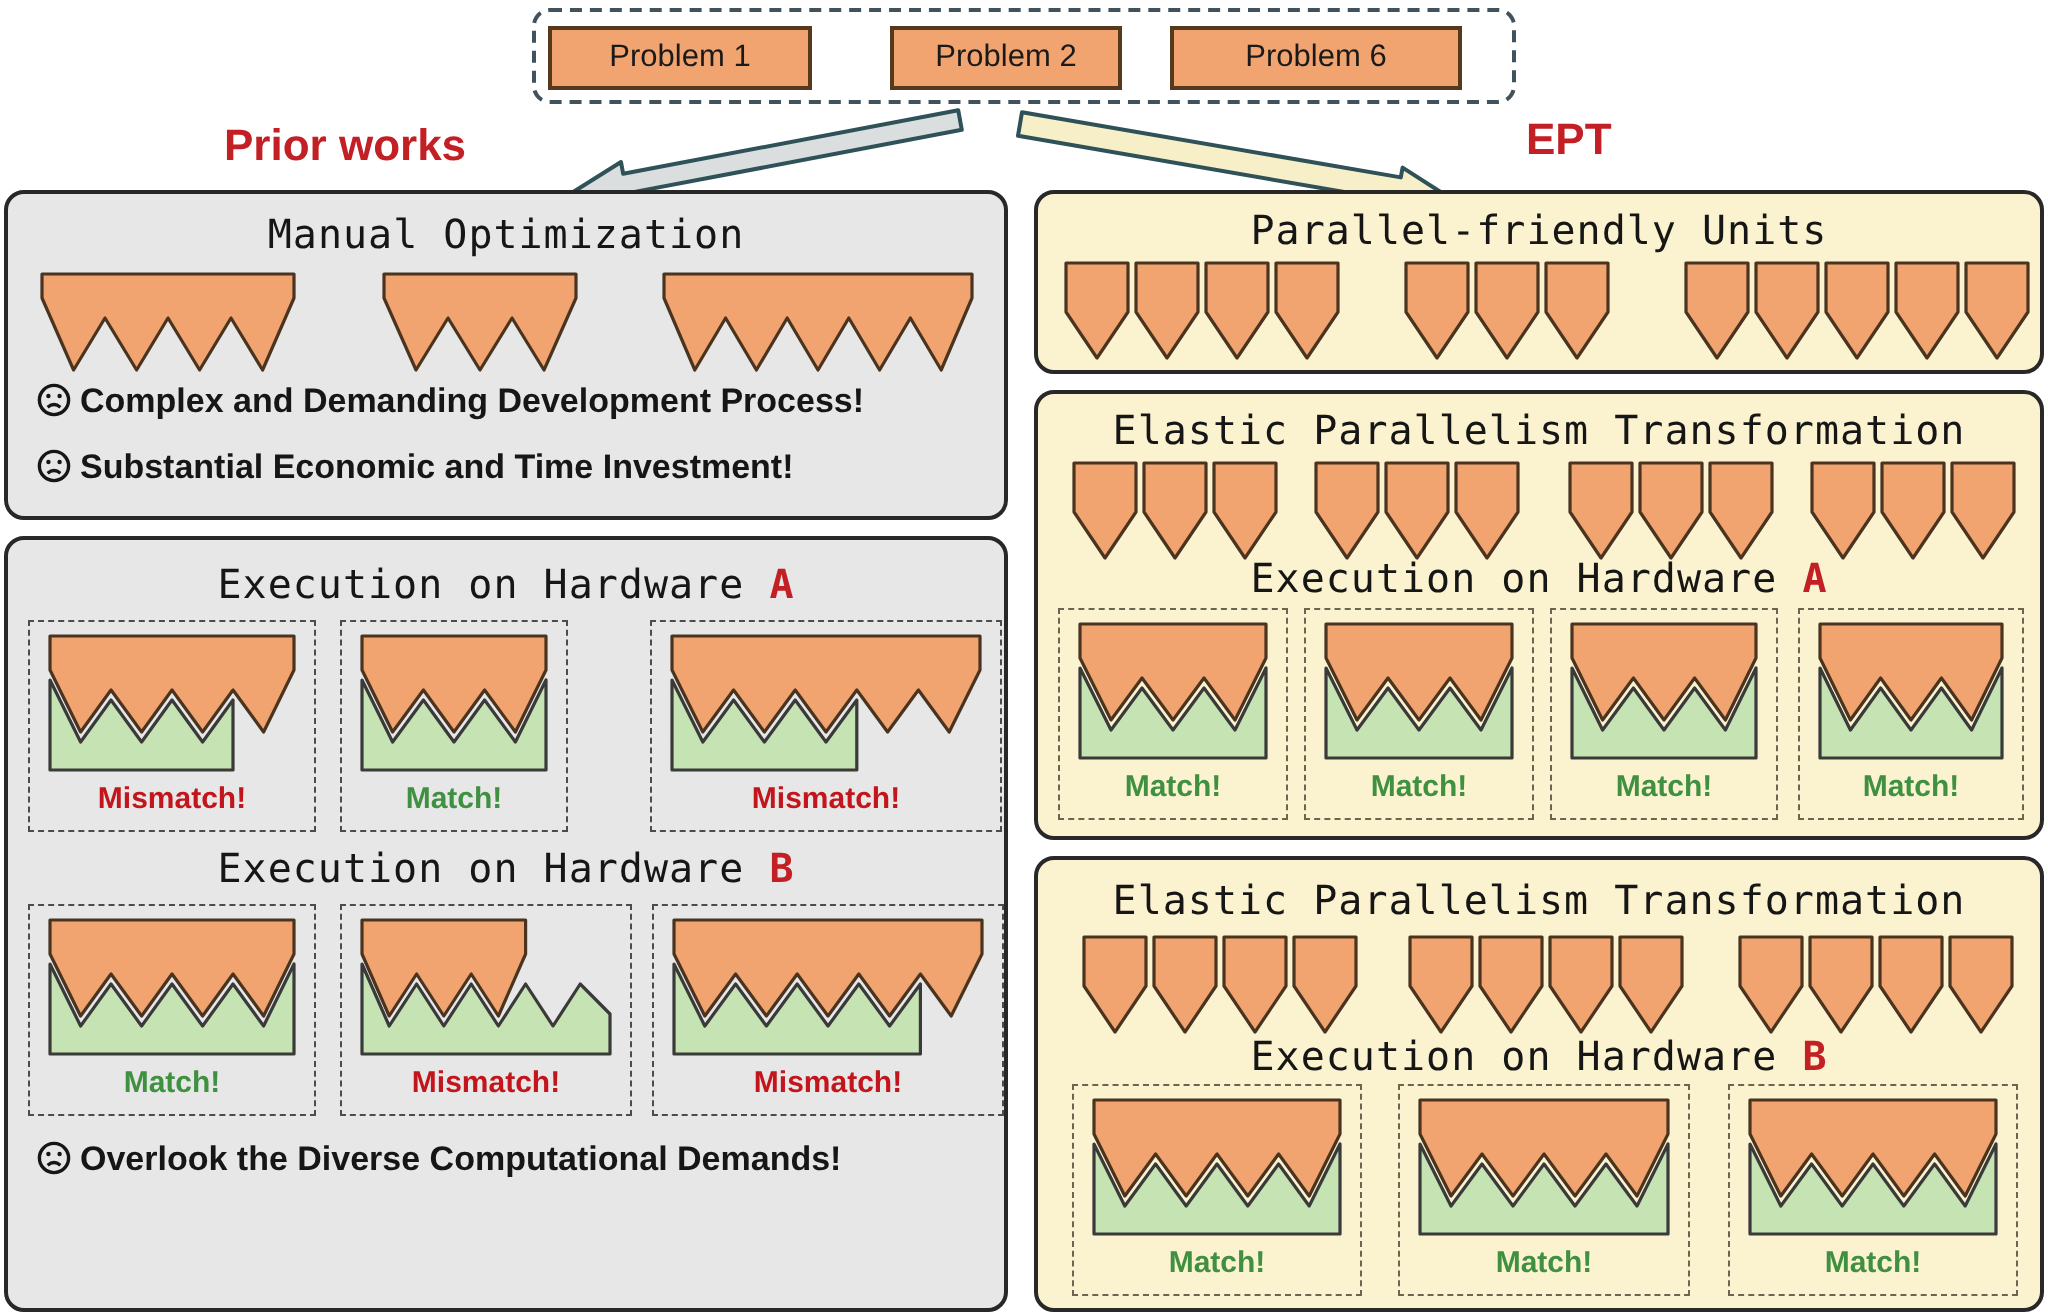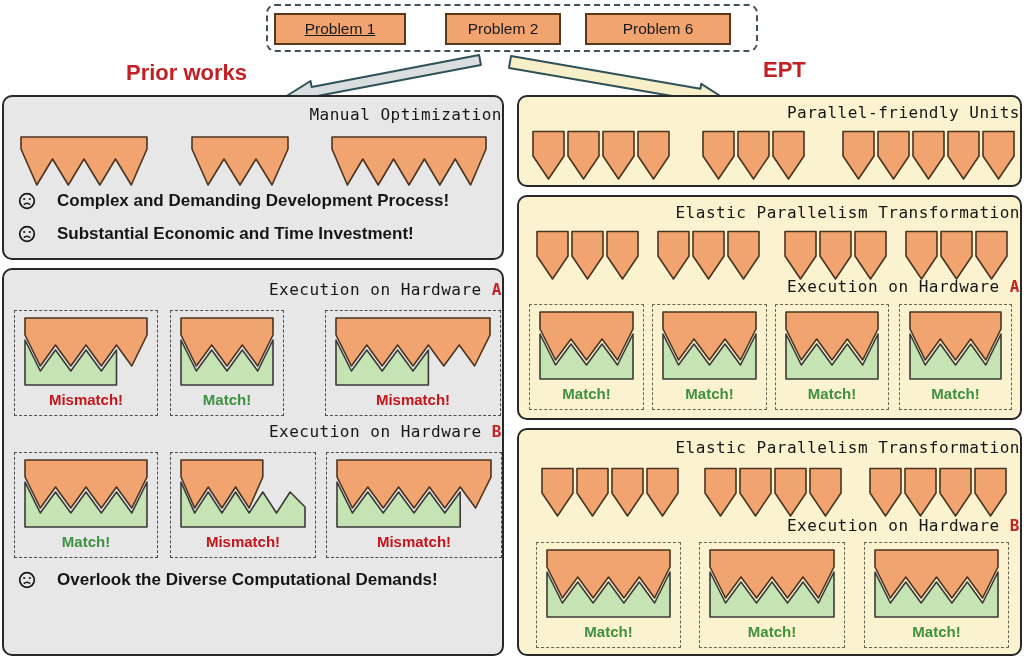--- a/index.html
+++ b/index.html
@@ -8,69 +8,69 @@
 
   
   .problems{position:absolute;left:266px;top:4px;width:492px;height:48px;
             border:2px dashed #42525c;border-radius:9px;box-sizing:border-box;}
   .problem-box{position:absolute;top:7px;height:32px;background:var(--orange);
                border:2px solid #54391d;box-sizing:border-box;
                display:flex;align-items:center;justify-content:center;
                font-size:15.5px;color:#1a1a1a;}
 
   .branch-label{position:absolute;font-size:22px;font-weight:bold;color:var(--accent-red);}
-  #prior-label{left:126px;top:60px;}
+  #prior-label{left:112px;top:60px;}
   #ept-label{left:763px;top:57px;}
 
   #arrows{position:absolute;left:0;top:0;width:1024px;height:140px;}
 
   
   .panel{position:absolute;border:2.5px solid #282828;border-radius:10px;box-sizing:border-box;}
   .panel.gray{background:var(--gray);}
   .panel.cream{background:var(--cream);}
   #panel-manual{left:2px;top:95px;width:502px;height:165px;}
   #panel-exec{left:2px;top:268px;width:502px;height:388px;}
   #panel-units{left:517px;top:95px;width:505px;height:92px;}
   #panel-ept-a{left:517px;top:195px;width:505px;height:225px;}
   #panel-ept-b{left:517px;top:428px;width:505px;height:228px;}
 
-  .ptitle{position:absolute;left:0;width:100%;text-align:right;
-          font-family:"DejaVu Sans Mono",monospace;font-size:16px;color:#161616;
+  .ptitle{position:absolute;left:0;width:100%;text-align:center;
+          font-family:"DejaVu Sans Mono",monospace;font-size:20px;color:#161616;
           letter-spacing:0.5px;white-space:nowrap;}
   .ptitle .hw{color:var(--accent-red);font-weight:bold;}
 
   .shape-row{position:absolute;left:0;top:0;width:100%;height:60px;}
   .shape-row .grp{position:absolute;top:0;}
 
   .cellrow{position:absolute;left:0;width:100%;}
   .exec-cell{position:absolute;top:0;height:106px;box-sizing:border-box;
              border:1.6px dashed #4c4c4c;background:transparent;text-align:center;}
   .cream-cell{border-color:#6b6550;}
   .exec-cell svg{display:block;margin:5px auto 0 auto;}
   .cell-label{font-size:15px;font-weight:bold;line-height:24px;}
   .cell-label.match{color:var(--match-green);}
   .cell-label.mismatch{color:var(--mismatch-red);}
 
   .bullets{position:absolute;left:14px;}
-  .bullet{display:flex;align-items:center;gap:21px;margin-bottom:13px;
+  .bullet{display:flex;align-items:flex-start;gap:4px;margin-bottom:13px;
           font-size:17px;font-weight:bold;color:#161616;white-space:nowrap;}
   .bullet svg{flex:0 0 auto;}
 </style>
 </head>
 <body>
 
 <div id="root" style="--accent-red: #c32025; --match-green: #3f9040; --mismatch-red: #c3151c; --orange: #f1a46f; --green: #c6e3b3; --gray: #e7e7e7; --cream: #fbf2cf;">
 
   <svg id="arrows" viewBox="0 0 1024 140">
     <polygon points="479.1,55.1 311.6,86.9 310.5,81.0 285,97 314.5,102.6 313.4,96.7 480.9,64.9" fill="#dadedf" stroke="#2f5158" stroke-width="2" stroke-linejoin="round"></polygon>
     <polygon points="511.0,56.1 700.4,88.7 701.3,83.8 725,99 697.5,105.4 698.4,100.5 509.0,67.9" fill="#f7efc8" stroke="#2f5158" stroke-width="2" stroke-linejoin="round"></polygon>
   </svg>
 
   <div class="problems" id="problems">
-      <div class="problem-box" style="left: 6px; width: 132px; text-decoration: underline;">Problem 1</div>
+      <div class="problem-box" style="left: 6px; width: 132px;">Problem 1</div>
       <div class="problem-box" style="left: 177px; width: 116px;">Problem 2</div>
       <div class="problem-box" style="left: 317px; width: 146px;">Problem 6</div>
     </div>
 
   <div class="branch-label" id="prior-label">Prior works</div>
   <div class="branch-label" id="ept-label">EPT</div>
 
   <section class="panel gray" id="panel-manual">
     <div class="ptitle" style="top:8px">Manual Optimization</div>
     <div class="shape-row" style="top:38px" id="manual-combs">

